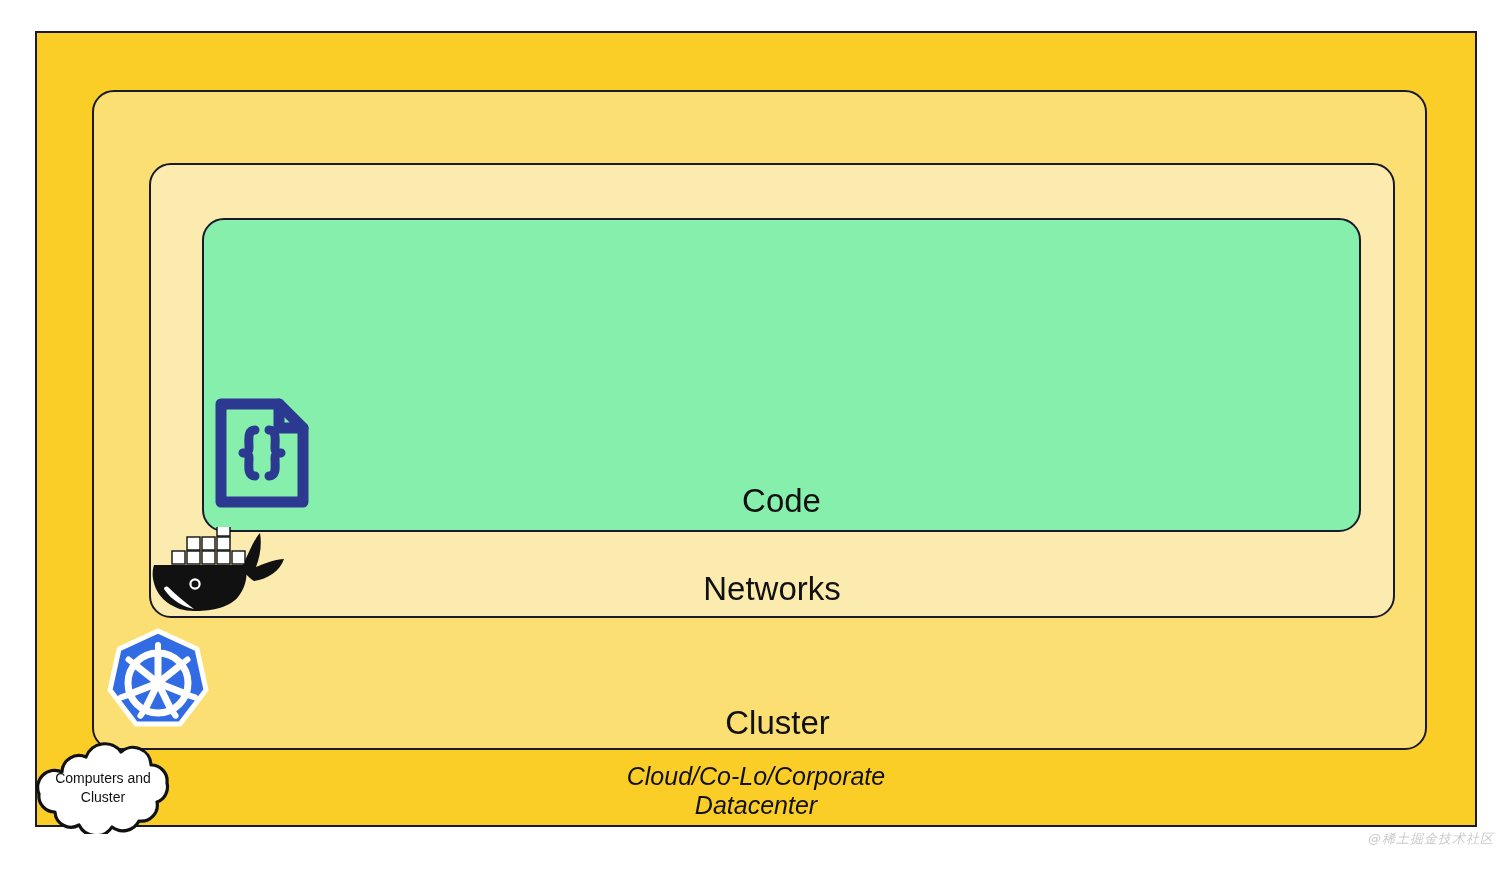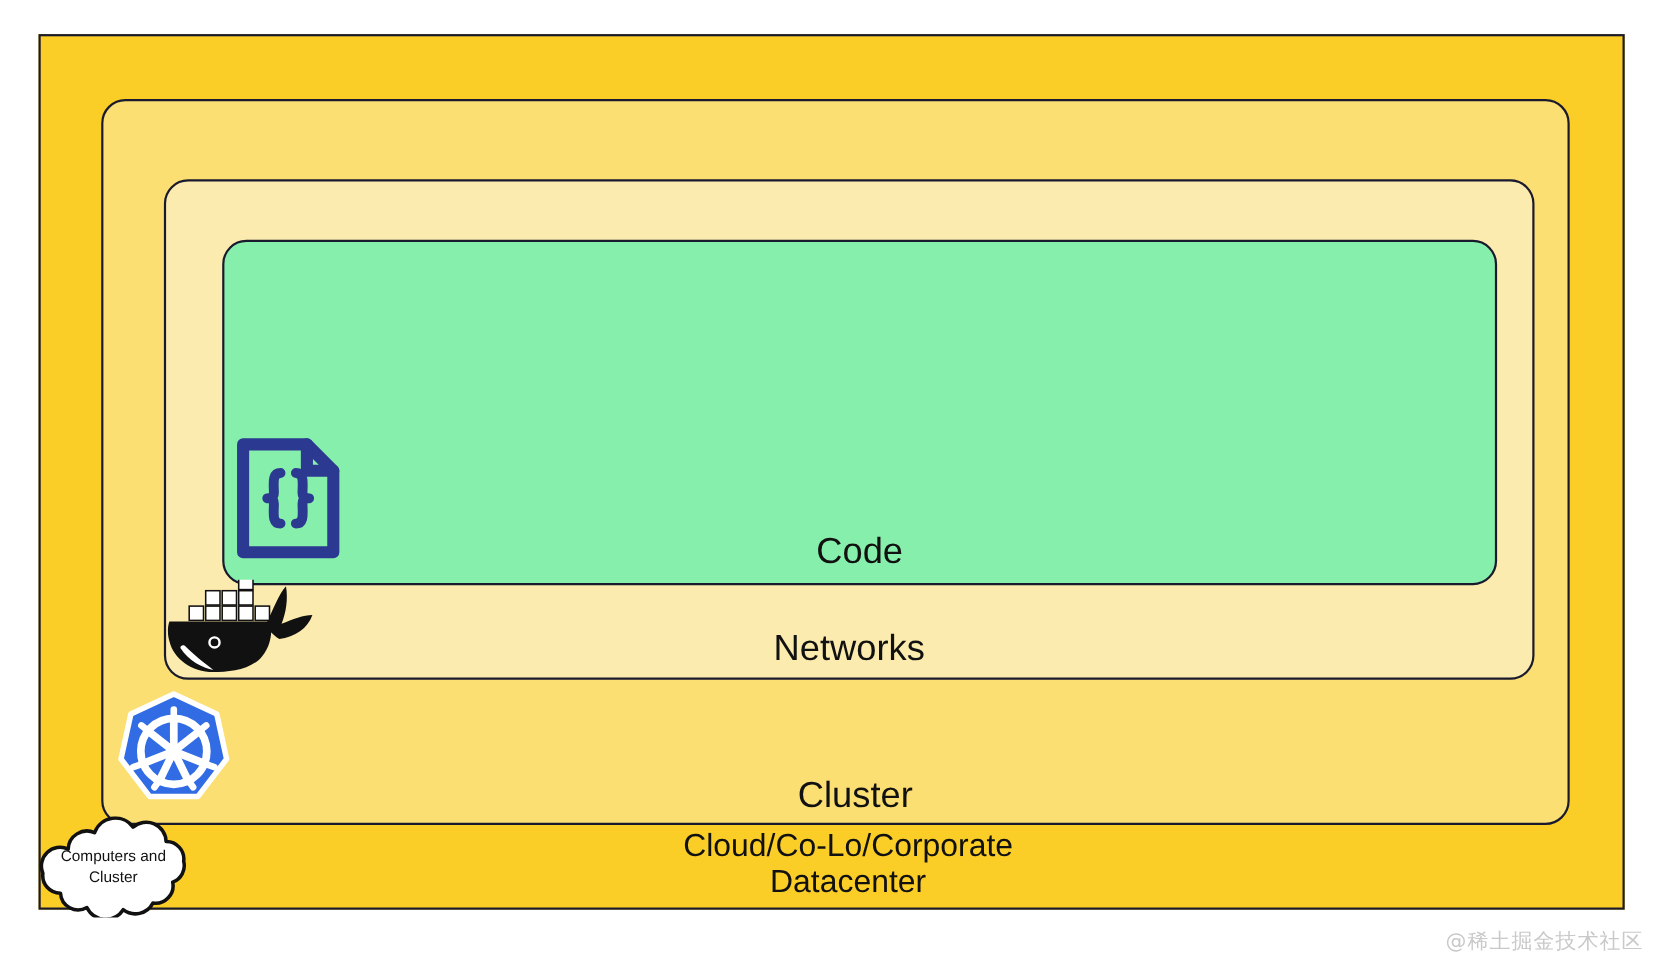--- a/index.html
+++ b/index.html
@@ -91,23 +91,24 @@
     font-size: 33px;
   }
 
   #label-cluster {
     left: 18px;
     bottom: 6px;
     font-size: 33px;
   }
 
   #label-datacenter {
-    left: 15px;
+    left: 0;
     bottom: 6px;
-    font-size: 29px;
+    font-size: 25px;
+    font-style: italic;
   }
 
   
   .icon-wrap {
     position: absolute;
   }
 
   #icon-code-file {
     left: 211px;
     top: 396px;
@@ -151,26 +152,27 @@
     color: #111111;
     line-height: 1.35;
     text-align: center;
     pointer-events: none;
   }
 
   
   #watermark {
     position: absolute;
     right: 18px;
-    bottom: 4px;
+    bottom: 25px;
     font-family: "DejaVu Sans", sans-serif;
-    font-size: 19px;
+    font-size: 13px;
     color: #c9c9c9;
     letter-spacing: 1px;
     white-space: nowrap;
+    font-style: italic;
   }
 </style>
 </head>
 <body>
 
 <div id="canvas">
 
   <div class="layer" id="layer-datacenter">
 
     <div class="layer-label" id="label-datacenter">Cloud/Co-Lo/Corporate

